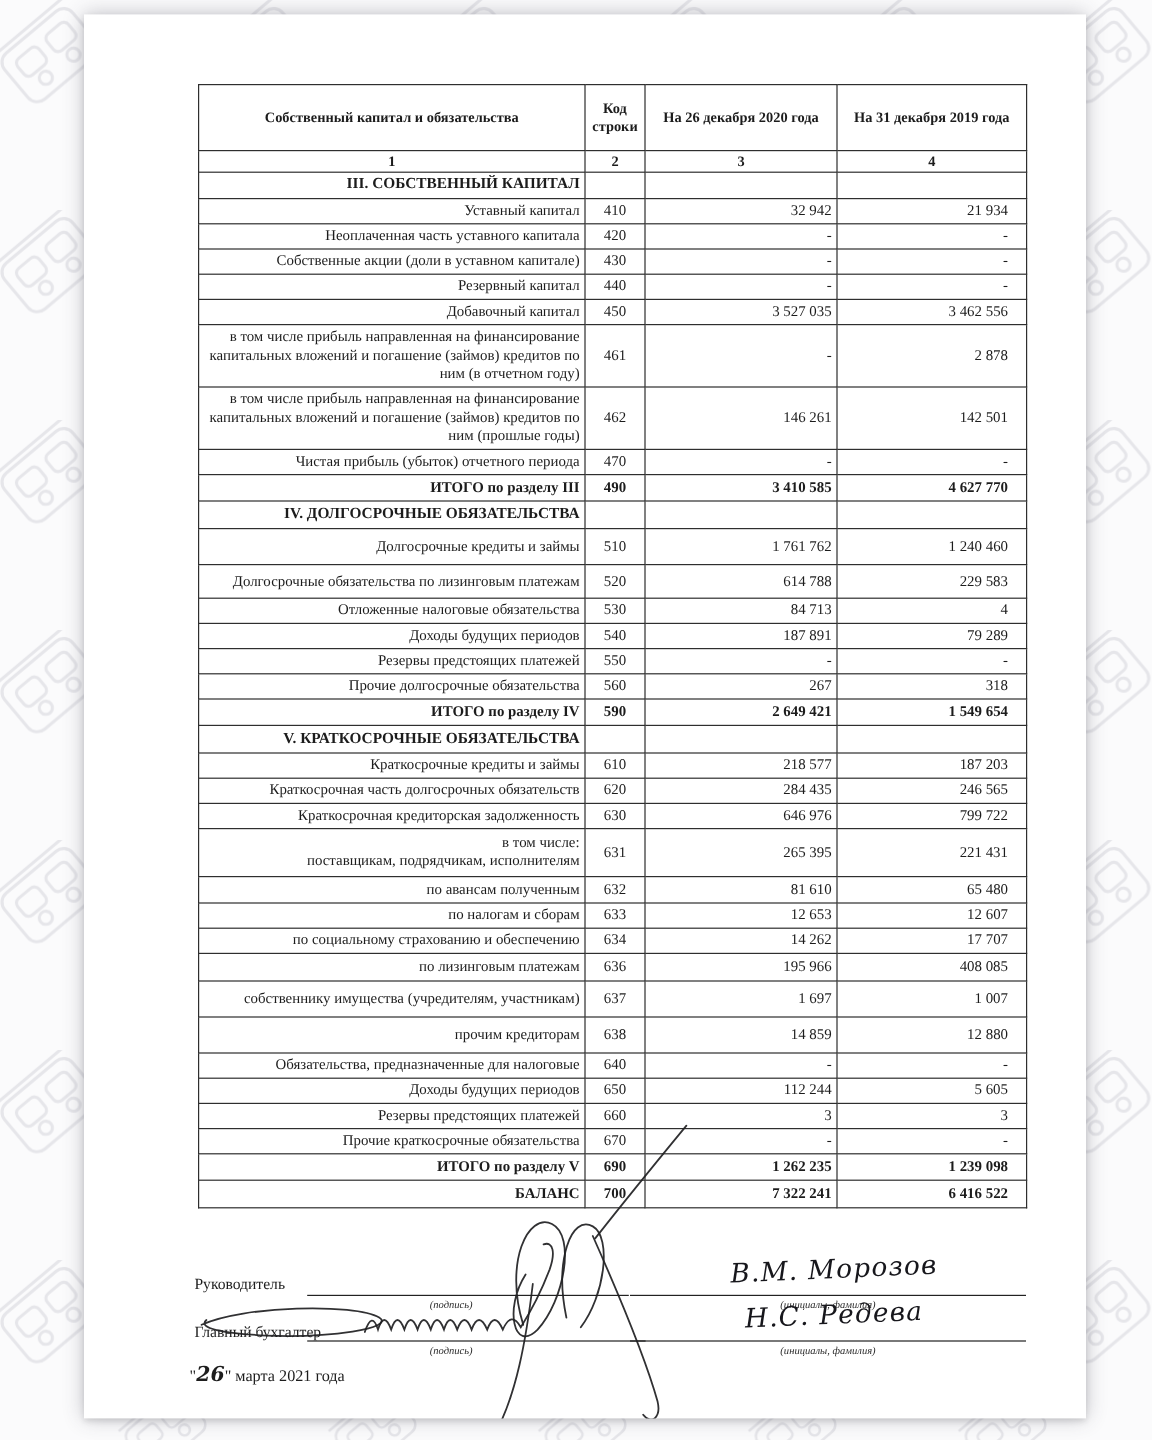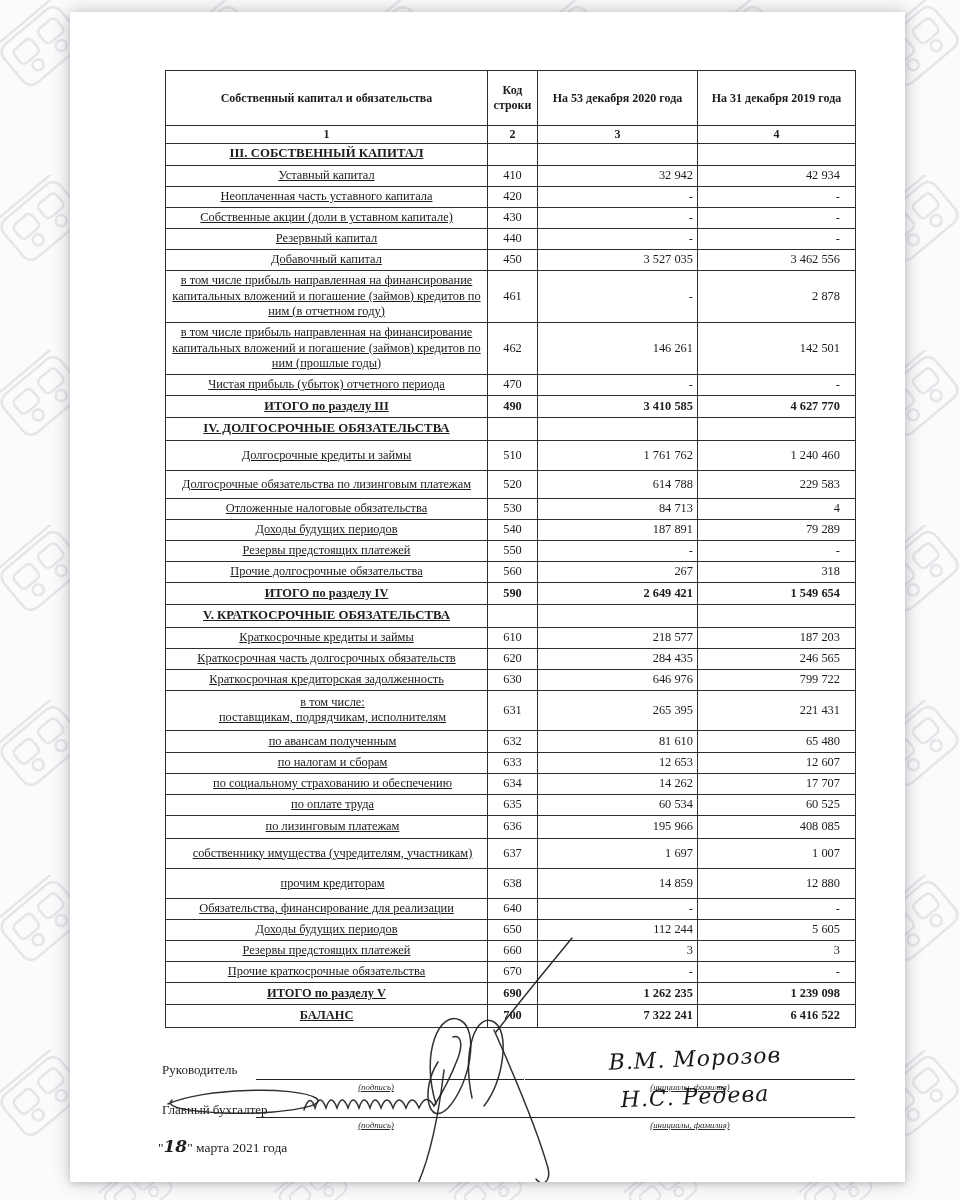--- a/index.html
+++ b/index.html
@@ -22,32 +22,32 @@
   table.bal th, table.bal td{
     border:1px solid #2e2e2e;
     color:#1c1c1c;
     font-size:12.4px;line-height:1.22;
     padding:1px 4px;vertical-align:middle;
     overflow:hidden;
   }
   table.bal thead tr.hrow{height:55px;}
   table.bal thead tr.nrow{height:17px;}
   table.bal th{font-weight:bold;text-align:center;font-size:12px;}
-  td.cl{text-align:center;padding-left:5px;text-decoration:underline;}
+  td.cl{text-align:right;padding-left:5px;}
   td.cl.sub{padding-left:16px;}
   td.cc{text-align:center;}
   td.cv{text-align:right;padding-right:42px;}
   td.cv.c4{padding-right:15px;}
   tr.sec td{font-weight:bold;font-size:12.8px;}
   tr.tot td{font-weight:bold;}
   
   .abs{position:absolute;}
   .siglabel{font-size:13px;color:#1d1d1d;}
   .sigline{border-bottom:1.4px solid #222;height:1px;}
-  .cap{font-size:8.8px;color:#2a2a2a;text-align:center;font-style:italic;text-decoration:underline;}
+  .cap{font-size:8.8px;color:#2a2a2a;text-align:center;font-style:italic;}
   .hand{
     font-style:italic;color:#17171c;
     font-family:"DejaVu Serif", serif;
     text-align:center;
   }
   .hand-big{font-size:22px;transform:rotate(-2.5deg);letter-spacing:1px;}
   .dateline{font-size:13.5px;color:#1d1d1d;}
   .dday{font-family:"DejaVu Serif", serif;font-style:italic;font-size:17px;font-weight:bold;}
   .ink{position:absolute;left:0;top:0;pointer-events:none;}
   .ink path{fill:none;stroke:#1f1f22;stroke-width:1.5;stroke-linecap:round;opacity:.92;}
@@ -83,42 +83,42 @@
     <colgroup>
       <col style="width:322px">
         <col style="width:50px">
         <col style="width:160px">
         <col style="width:158px">
     </colgroup>
     <thead>
       <tr class="hrow">
         <th>Собственный капитал и обязательства</th>
         <th>Код строки</th>
-        <th>На 53 декабря 2020 года</th>
+        <th>На 26 декабря 2020 года</th>
         <th>На 31 декабря 2019 года</th>
       </tr>
       <tr class="nrow">
         <th>1</th>
         <th>2</th>
         <th>3</th>
         <th>4</th>
       </tr>
     </thead>
     <tbody>
         <tr class="sec" style="height: 22px;">
           <td class="cl">III. СОБСТВЕННЫЙ КАПИТАЛ</td>
           <td class="cc"></td>
           <td class="cv"></td>
           <td class="cv c4"></td>
         </tr>
         <tr style="height: 21px;">
           <td class="cl">Уставный капитал</td>
           <td class="cc">410</td>
           <td class="cv">32 942</td>
-          <td class="cv c4">42 934</td>
+          <td class="cv c4">21 934</td>
         </tr>
         <tr style="height: 21px;">
           <td class="cl">Неоплаченная часть уставного капитала</td>
           <td class="cc">420</td>
           <td class="cv">-</td>
           <td class="cv c4">-</td>
         </tr>
         <tr style="height: 21px;">
           <td class="cl">Собственные акции (доли в уставном капитале)</td>
           <td class="cc">430</td>
@@ -253,46 +253,40 @@
           <td class="cc">633</td>
           <td class="cv">12 653</td>
           <td class="cv c4">12 607</td>
         </tr>
         <tr style="height: 21px;">
           <td class="cl sub">по социальному страхованию и обеспечению</td>
           <td class="cc">634</td>
           <td class="cv">14 262</td>
           <td class="cv c4">17 707</td>
         </tr>
-        <tr style="height: 21px;">
-          <td class="cl sub">по оплате труда</td>
-          <td class="cc">635</td>
-          <td class="cv">60 534</td>
-          <td class="cv c4">60 525</td>
-        </tr>
         <tr style="height: 23px;">
           <td class="cl sub">по лизинговым платежам</td>
           <td class="cc">636</td>
           <td class="cv">195 966</td>
           <td class="cv c4">408 085</td>
         </tr>
         <tr style="height: 30px;">
           <td class="cl sub">собственнику имущества (учредителям, участникам)</td>
           <td class="cc">637</td>
           <td class="cv">1 697</td>
           <td class="cv c4">1 007</td>
         </tr>
         <tr style="height: 30px;">
           <td class="cl sub">прочим кредиторам</td>
           <td class="cc">638</td>
           <td class="cv">14 859</td>
           <td class="cv c4">12 880</td>
         </tr>
         <tr style="height: 21px;">
-          <td class="cl">Обязательства, финансирование для реализации</td>
+          <td class="cl">Обязательства, предназначенные для налоговые</td>
           <td class="cc">640</td>
           <td class="cv">-</td>
           <td class="cv c4">-</td>
         </tr>
         <tr style="height: 21px;">
           <td class="cl">Доходы будущих периодов</td>
           <td class="cc">650</td>
           <td class="cv">112 244</td>
           <td class="cv c4">5 605</td>
         </tr>
@@ -333,21 +327,21 @@
 
   <span class="abs siglabel" style="left:92px;top:1090px;">Главный бухгалтер</span>
   <div class="abs sigline" style="left:186px;top:1104px;width:282px;"></div>
   <div class="abs cap" style="left:226px;top:1108px;width:160px;">(подпись)</div>
 
   <div class="abs hand hand-big" style="left:490px;top:1072px;width:270px;">Н.С. Редева</div>
   <div class="abs sigline" style="left:455px;top:1104px;width:330px;"></div>
   <div class="abs cap" style="left:510px;top:1108px;width:220px;">(инициалы, фамилия)</div>
 
   <div class="abs dateline" style="left:88px;top:1124px;">
-    <span>"</span><span class="dday">18</span><span>"</span>
+    <span>"</span><span class="dday">26</span><span>"</span>
     <span>марта 2021 года</span>
   </div>
 
   <svg class="ink" width="835" height="1170" aria-hidden="true">
     <path d="M 502 926 C 474 960, 448 992, 426 1020"></path>
     <path d="M 366 1092 C 350 1040, 370 998, 390 1008 C 410 1018, 400 1072, 378 1096 C 358 1116, 350 1078, 368 1050"></path>
     <path d="M 402 1086 C 392 1038, 406 1000, 424 1010 C 440 1019, 434 1068, 414 1094"></path>
     <path d="M 424 1018 C 448 1072, 468 1120, 478 1156 C 481 1169, 473 1176, 466 1167"></path>
     <path d="M 234 1098 Q 240 1080 245 1096 Q 250 1080 256 1096 Q 261 1080 267 1096 Q 272 1080 278 1096 Q 283 1080 289 1096 Q 294 1080 300 1096 Q 305 1080 311 1096 Q 317 1080 323 1096 Q 329 1080 336 1096 Q 342 1080 349 1096 Q 356 1080 364 1094 Q 378 1072 388 1046 C 393 1032 391 1022 383 1025"></path>
     <path d="M 374 1058 C 368 1108, 360 1148, 345 1178"></path>

